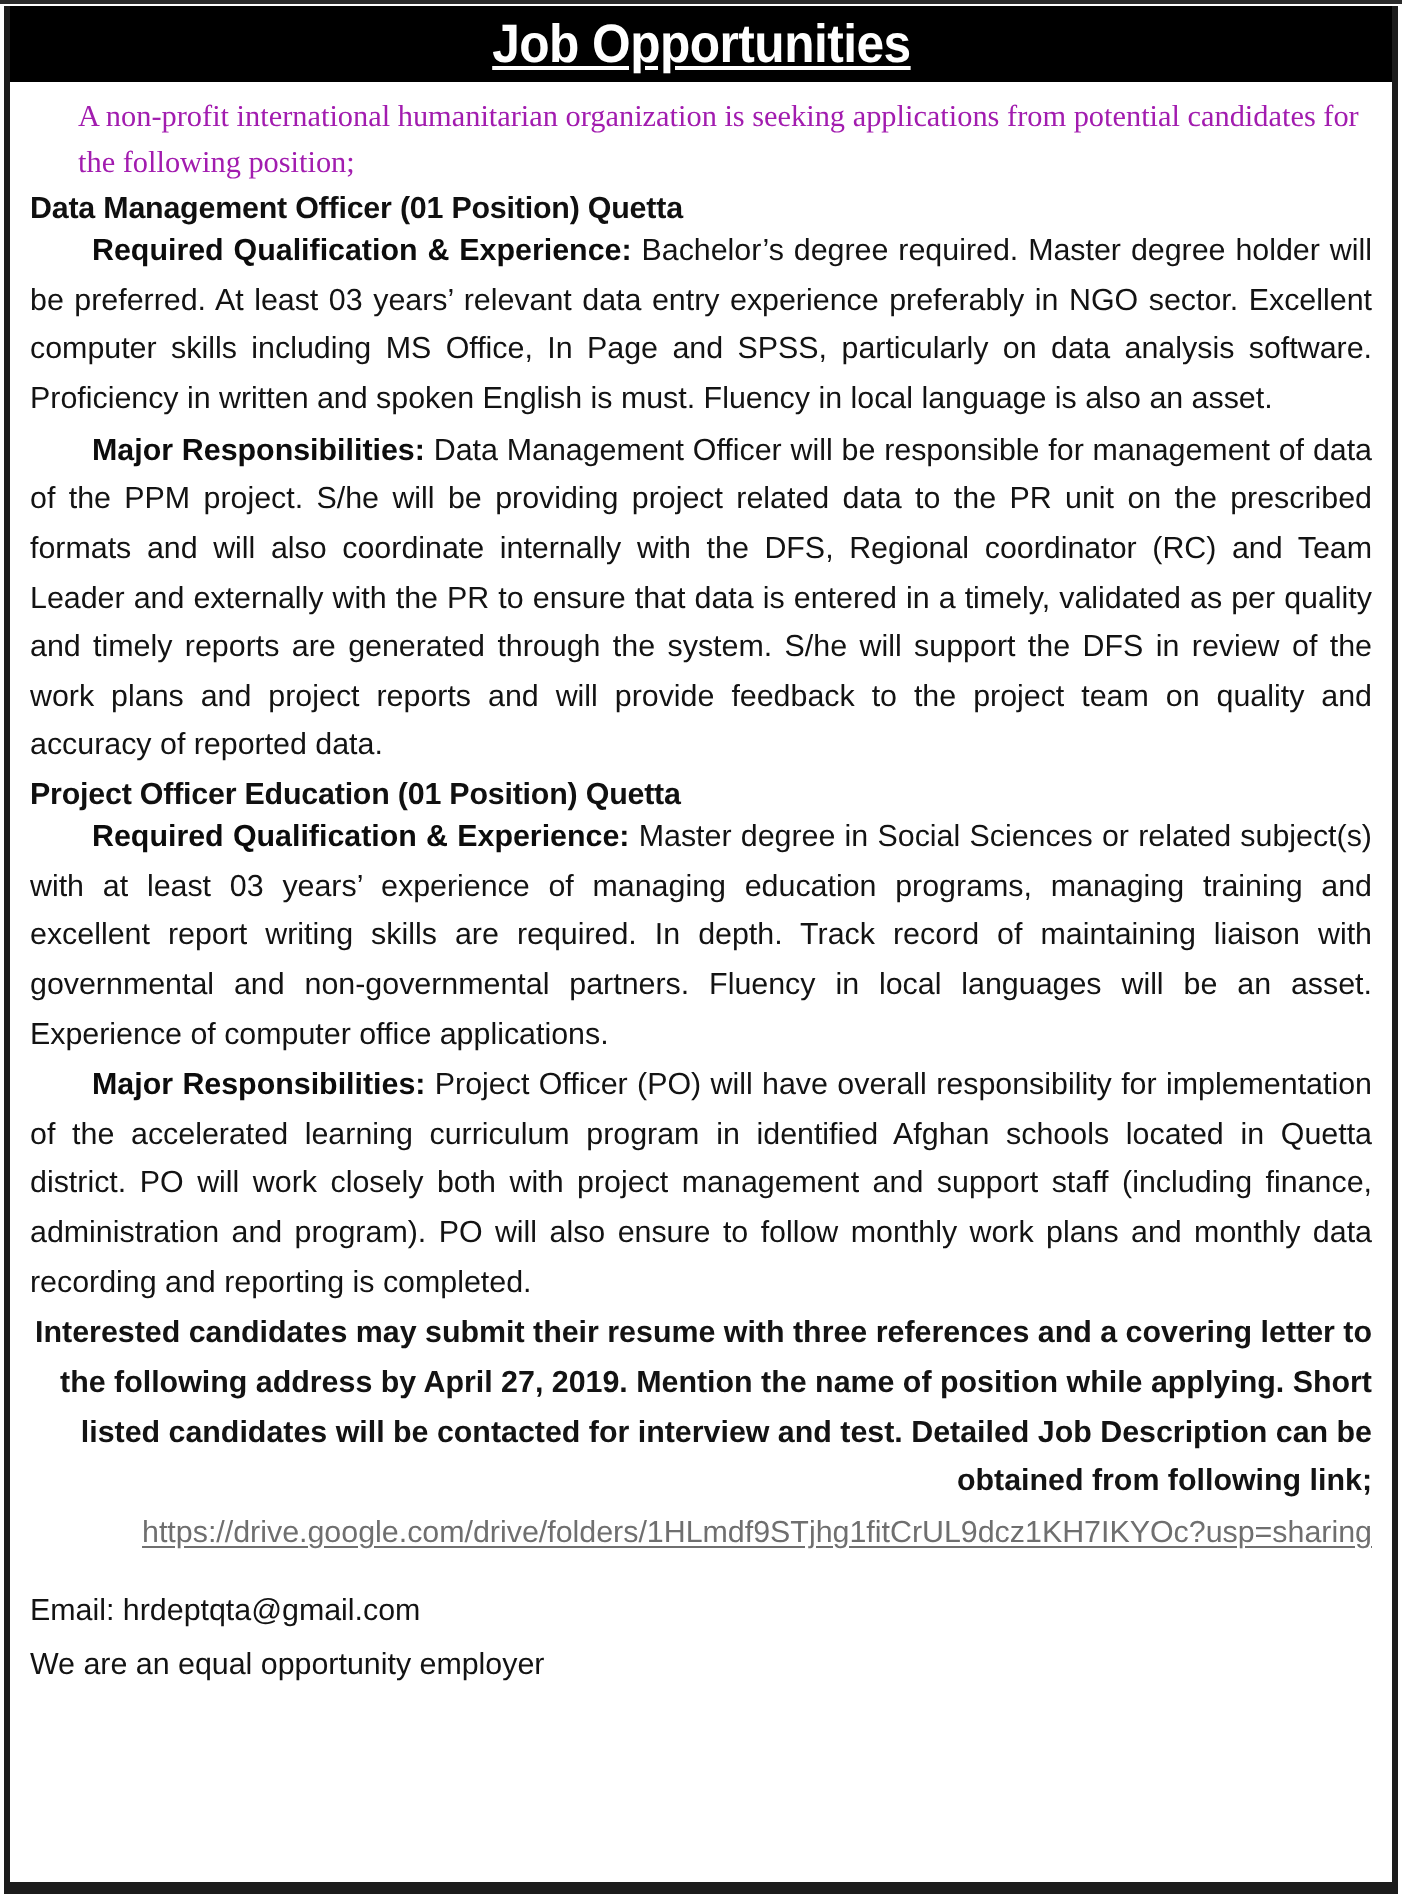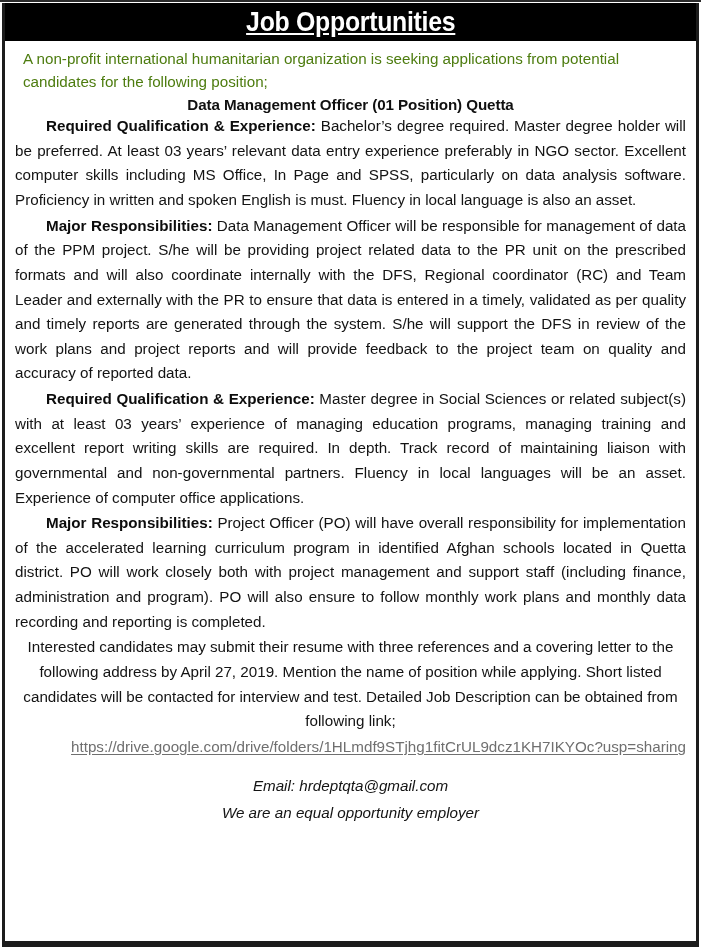--- a/index.html
+++ b/index.html
@@ -57,64 +57,65 @@
     transform: scaleX(0.92);
   }
   .content {
     flex: 1;
     padding: 4px 10px 0 10px;
     box-sizing: border-box;
   }
   .intro {
     font-size: 15.2px;
     line-height: 1.52;
-    color: #4d7c0f;
+    color: #a21caf;
     text-align: left;
     padding-left: 8px;
-    margin: 2px 0 0 0;
+    margin: 2px 0 0 16px;
+    font-family: Liberation Serif, serif;
   }
   .position-title {
     font-size: 15.2px;
     font-weight: bold;
     color: #101010;
-    text-align: center;
+    text-align: left;
     margin: 3px 0 1px 0;
     letter-spacing: -0.1px;
   }
   .para {
     font-size: 15.2px;
     line-height: 1.62;
     color: #131313;
     text-align: justify;
     text-justify: inter-word;
     margin: 0 0 1px 0;
   }
   .para.ragged {
-    text-align: center;
+    text-align: right;
+    font-weight: bold;
   }
   .lead {
     font-weight: bold;
     color: #0c0c0c;
     margin-left: 31px;
   }
   .link-line {
     font-size: 15.2px;
     line-height: 1.55;
     color: #6f6f6f;
     text-decoration: underline;
     text-underline-offset: 2px;
     word-break: break-all;
     margin: 1px 0 0 0;
     display: block;
     text-align: right;
   }
   .footer {
     margin-top: 16px;
-    text-align: center;
-    font-style: italic;
+    text-align: left;
   }
   .footer-line {
     font-size: 15.2px;
     line-height: 1.55;
     color: #131313;
     margin: 0 0 3px 0;
   }
 </style>
 </head>
 <body>
@@ -135,20 +136,21 @@
 
       <div>
         <div class="position-title">Data Management Officer (01 Position) Quetta</div>
 
         <p class="para"><span class="lead">Required Qualification &amp; Experience:</span><span> Bachelor’s degree required. Master degree holder will be preferred. At least 03 years’ relevant data entry experience preferably in NGO sector. Excellent computer skills including MS Office, In Page and SPSS, particularly on data analysis software. Proficiency in written and spoken English is must. Fluency in local language is also an asset.</span></p>
 
         <p class="para"><span class="lead">Major Responsibilities:</span><span> Data Management Officer will be responsible for management of data of the PPM project. S/he will be providing project related data to the PR unit on the prescribed formats and will also coordinate internally with the DFS, Regional coordinator (RC) and Team Leader and externally with the PR to ensure that data is entered in a timely, validated as per quality and timely reports are generated through the system. S/he will support the DFS in review of the work plans and project reports and will provide feedback to the project team on quality and accuracy of reported data.</span></p>
       </div>
 
       <div>
+        <div class="position-title">Project Officer Education (01 Position) Quetta</div>
 
         <p class="para"><span class="lead">Required Qualification &amp; Experience:</span><span> Master degree in Social Sciences or related subject(s) with at least 03 years’ experience of managing education programs, managing training and excellent report writing skills are required. In depth. Track record of maintaining liaison with governmental and non-governmental partners. Fluency in local languages will be an asset. Experience of computer office applications.</span></p>
 
         <p class="para"><span class="lead">Major Responsibilities:</span><span> Project Officer (PO) will have overall responsibility for implementation of the accelerated learning curriculum program in identified Afghan schools located in Quetta district. PO will work closely both with project management and support staff (including finance, administration and program). PO will also ensure to follow monthly work plans and monthly data recording and reporting is completed.</span></p>
       </div>
 
       <p class="para ragged">Interested candidates may submit their resume with three references and a covering letter to the following address by April 27, 2019. Mention the name of position while applying. Short listed candidates will be contacted for interview and test. Detailed Job Description can be obtained from following link;</p>
 
       <a class="link-line" href="#">https://drive.google.com/drive/folders/1HLmdf9STjhg1fitCrUL9dcz1KH7IKYOc?usp=sharing</a>
 

